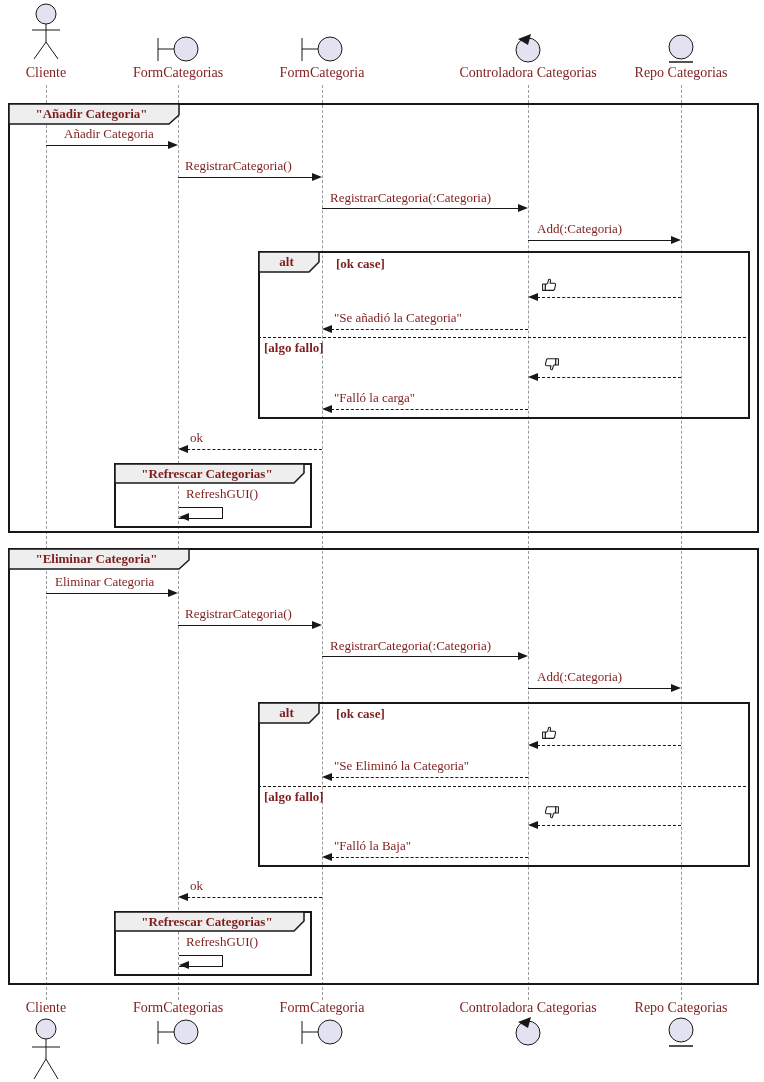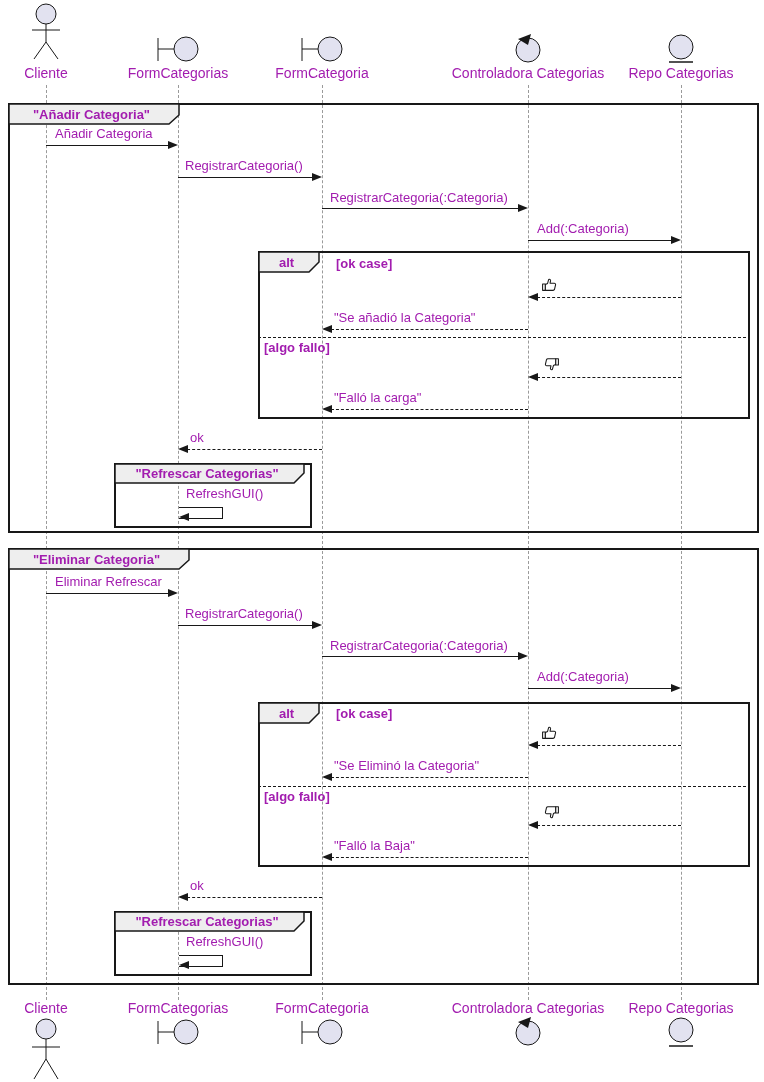--- a/index.html
+++ b/index.html
@@ -1,17 +1,17 @@
 <!DOCTYPE html>
 <html><head>
 <meta charset="utf-8">
 <style>
   html,body{margin:0;padding:0;background:#fff;}
   #canvas{position:relative;width:764px;height:1082px;background:#fff;overflow:hidden;
-          font-family:Liberation Sans, sans-serif;color:#a21caf;}
+          font-family:Liberation Serif, serif;color:#7f1d1d;}
   .lifeline{position:absolute;width:0;border-left:1px dashed #9a9a9a;top:85px;height:915px;}
   .plabel{position:absolute;font-size:14px;white-space:nowrap;transform:translateX(-50%);}
   .picon{position:absolute;}
   .frame{position:absolute;border:2px solid #181818;background:transparent;}
   .tabwrap{position:absolute;}
   .tabwrap svg{display:block;}
   .tabtext{position:absolute;left:0;top:0;width:100%;height:100%;display:flex;
            align-items:center;justify-content:center;font-weight:bold;font-size:13px;
            padding-right:6px;box-sizing:border-box;white-space:nowrap;}
   .ln{position:absolute;height:0;border-top:1px solid #181818;}
@@ -68,21 +68,21 @@
   <div class="plabel" style="left:681px;top:65px;">Repo Categorias</div>
 
   <div class="frame" style="left:8px;top:103px;width:747px;height:426px;"></div>
   <div class="tabwrap" style="left:8px;top:103px;">
     <svg width="173" height="22">
         <polygon points="1,1 171,1 171,12 161,21 1,21" fill="#EEEEEE" stroke="#181818" stroke-width="1.5"></polygon>
       </svg>
     <div class="tabtext">"Añadir Categoria"</div>
   </div>
 
-  <div class="mlabel" style="left:55px;top:126px;">Añadir Categoria</div>
+  <div class="mlabel" style="left:64px;top:126px;">Añadir Categoria</div>
   <div class="ln" style="left:46px;top:145px;width:128px;"></div>
   <div class="arr r" style="left:168px;top:141px;"></div>
 
   <div class="mlabel" style="left:185px;top:158px;">RegistrarCategoria()</div>
   <div class="ln" style="left:178px;top:177px;width:140px;"></div>
   <div class="arr r" style="left:312px;top:173px;"></div>
 
   <div class="mlabel" style="left:330px;top:190px;">RegistrarCategoria(:Categoria)</div>
   <div class="ln" style="left:322px;top:208px;width:202px;"></div>
   <div class="arr r" style="left:518px;top:204px;"></div>
@@ -145,21 +145,21 @@
   <div class="arr l" style="left:179px;top:513px;"></div>
 
   <div class="frame" style="left:8px;top:548px;width:747px;height:433px;"></div>
   <div class="tabwrap" style="left:8px;top:548px;">
     <svg width="183" height="22">
         <polygon points="1,1 181,1 181,12 171,21 1,21" fill="#EEEEEE" stroke="#181818" stroke-width="1.5"></polygon>
       </svg>
     <div class="tabtext">"Eliminar Categoria"</div>
   </div>
 
-  <div class="mlabel" style="left:55px;top:574px;">Eliminar Refrescar</div>
+  <div class="mlabel" style="left:55px;top:574px;">Eliminar Categoria</div>
   <div class="ln" style="left:46px;top:593px;width:128px;"></div>
   <div class="arr r" style="left:168px;top:589px;"></div>
 
   <div class="mlabel" style="left:185px;top:606px;">RegistrarCategoria()</div>
   <div class="ln" style="left:178px;top:625px;width:140px;"></div>
   <div class="arr r" style="left:312px;top:621px;"></div>
 
   <div class="mlabel" style="left:330px;top:638px;">RegistrarCategoria(:Categoria)</div>
   <div class="ln" style="left:322px;top:656px;width:202px;"></div>
   <div class="arr r" style="left:518px;top:652px;"></div>

